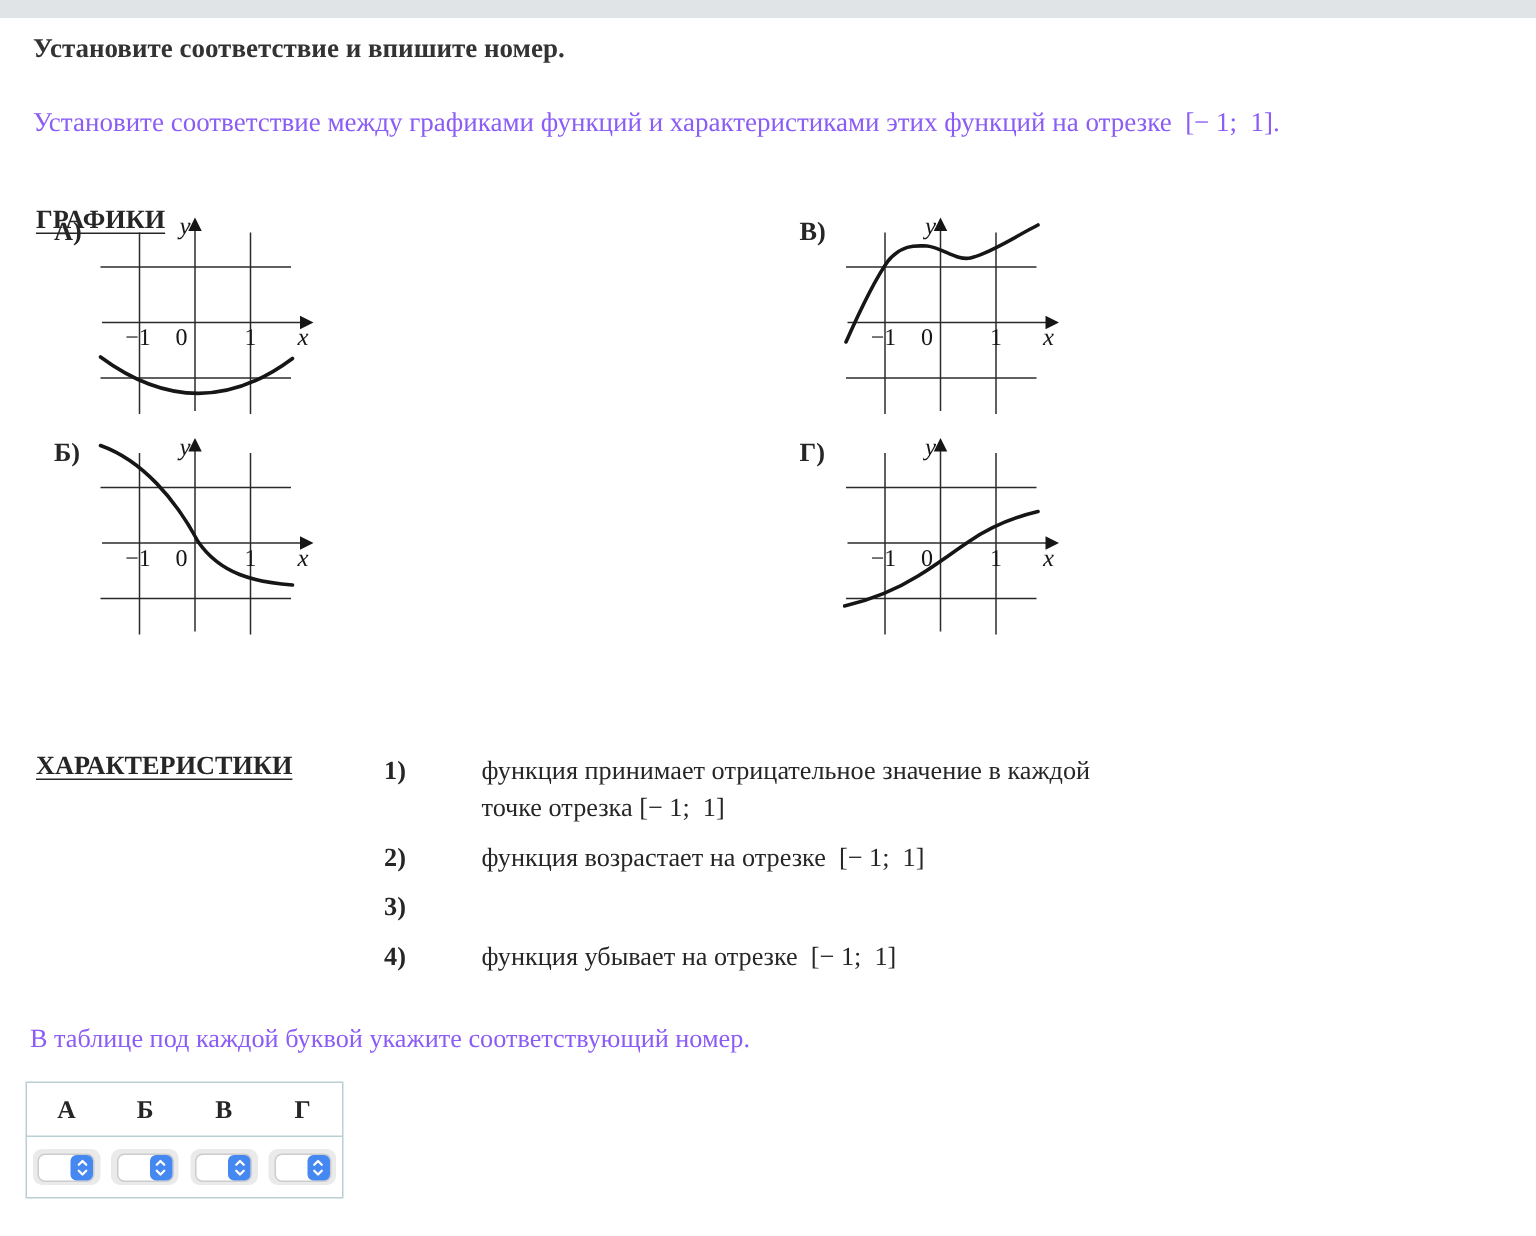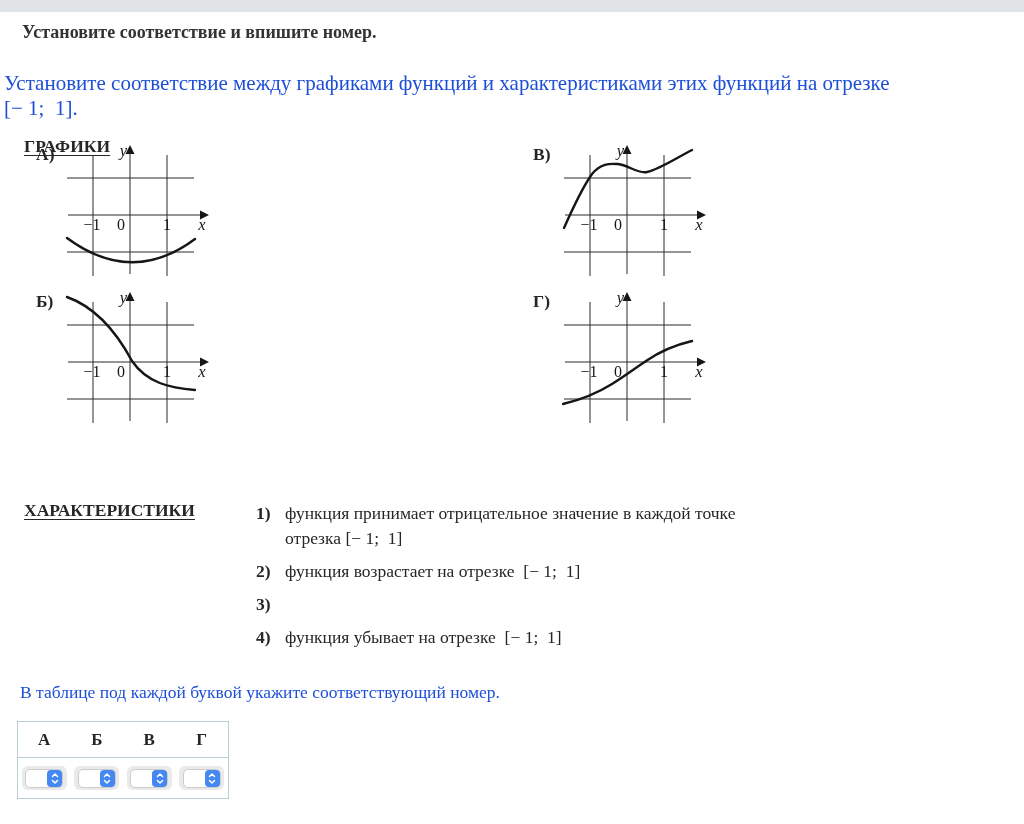--- a/index.html
+++ b/index.html
@@ -13,22 +13,22 @@
   }
   .top-strip {
     position:absolute; left:0; top:0; width:1024px; height:12px;
     background:#e0e4e6;
   }
   .page-title {
     position:absolute; left:22px; top:22px;
     font-size:18px; font-weight:bold; color:#333;
   }
   .task-instruction {
-    position:absolute; left:4px; top:71px; width:960px;
-    font-size:21px; color:#1d4ed8;
+    position:absolute; left:22px; top:71px; width:960px;
+    font-size:18px; color:#8b5cf6;
   }
   .section-heading {
     position:absolute; font-size:17.5px; font-weight:bold;
     text-decoration:underline; text-underline-offset:3px; color:#262626;margin-top:32px;
   }
   #graphs-heading { left:24px; top:104px; }
   #characteristics-heading { left:24px; top:468px; }
 
   .graph-block { position:absolute; display:flex; align-items:flex-start; }
   #graph-a { left:36px;  top:138px; }
@@ -39,25 +39,25 @@
   svg.graph { display:block; }
   .gridline, .axisline { stroke:#2b2b2b; stroke-width:1; }
   .curve { stroke:#161616; stroke-width:2.4; fill:none; stroke-linecap:round; }
   .arrow { fill:#161616; }
   .tick { font-family:"Liberation Serif", serif; font-size:16px; fill:#161616; }
   .axis-letter { font-family:"Liberation Serif", serif; font-size:16.5px; font-style:italic; fill:#161616; }
 
   .char-list { position:absolute; left:256px; top:501px; width:510px; }
   .char-item { display:flex; margin-bottom:8px; font-size:17.5px; line-height:25px; }
   .char-num { font-weight:bold; width:29px; flex:0 0 29px; }
-  .char-text { width:452px; }
+  .char-text { width:452px;margin-left:36px; }
 
   .table-instruction {
     position:absolute; left:20px; top:682px;
-    font-size:17.5px; color:#1d4ed8;
+    font-size:17.5px; color:#8b5cf6;
   }
 
   .answer-table {
     position:absolute; left:17px; top:721px; width:212px;
     border:1px solid #b9cfd4; background:#fff;
   }
   .answer-head { display:flex; height:36px; border-bottom:1px solid #b9cfd4; }
   .answer-head-cell {
     flex:1; text-align:center; line-height:36px;
     font-weight:bold; font-size:17px; color:#262626;

